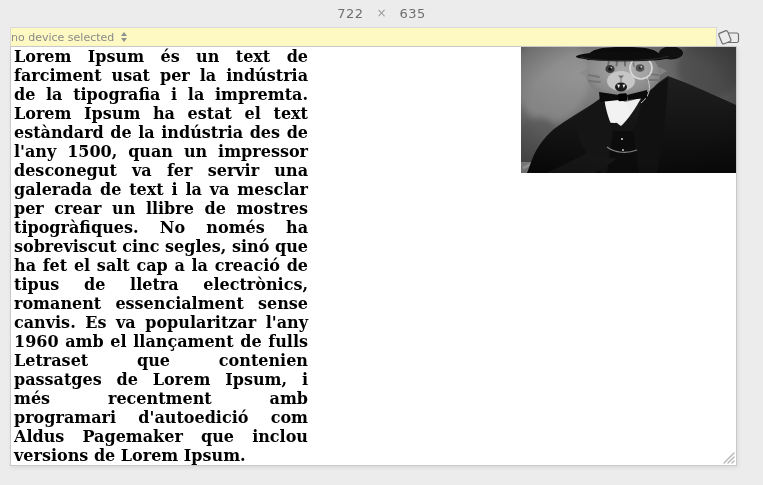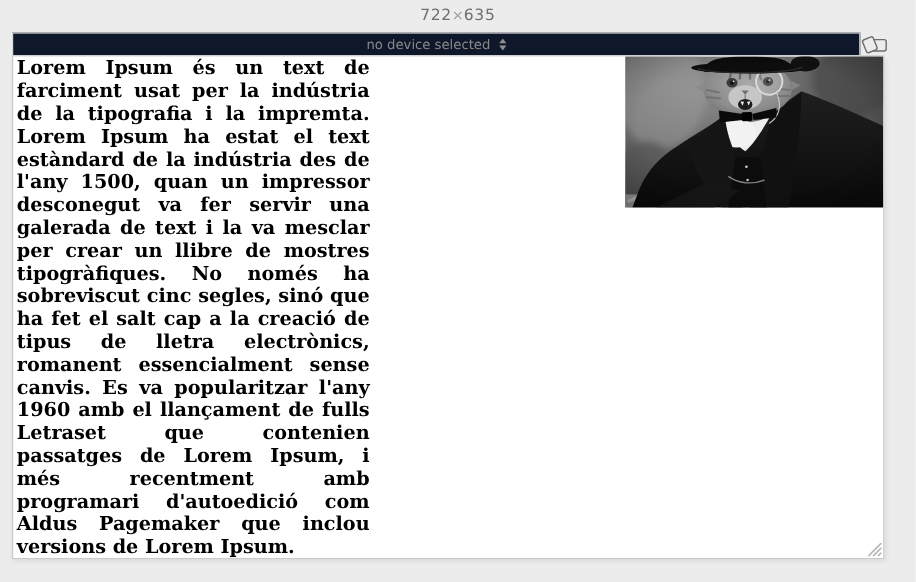--- a/index.html
+++ b/index.html
@@ -2,29 +2,29 @@
 <html><head>
 <meta charset="utf-8">
 <style>
   html,body { margin:0; padding:0; }
   body { width:763px; height:485px; background:#ececec; font-family:"DejaVu Sans", sans-serif; }
 
   .stage { position:relative; width:763px; height:485px; background:#ececec; overflow:hidden; }
 
   
   .size-row { position:absolute; top:3px; left:0; width:100%; height:20px;
-              display:flex; justify-content:center; align-items:center; 
+              display:flex; justify-content:center; align-items:center; gap:13px;
               color:#6f6f6f; font-size:13px; }
   .size-num { letter-spacing:0.5px; cursor:text; }
   .size-x { color:#9b9b9b; font-size:12px; }
 
   
   .device-toolbar { position:absolute; left:10px; top:27px; width:707px; height:20px;
-                    box-sizing:border-box; background:#0f172a; border:1px solid #d9d9d9;
-                    display:flex; align-items:center; justify-content:center; gap:7px;
+                    box-sizing:border-box; background:#fef9c3; border:1px solid #d9d9d9;
+                    display:flex; align-items:center; justify-content:flex-start; gap:7px;
                     color:#8a8a8a; font-size:11px; cursor:pointer; }
   .sel-arrows { display:flex; flex-direction:column; gap:2px; }
   .tri { width:0; height:0; border-left:3px solid transparent; border-right:3px solid transparent; }
   .tri-up { border-bottom:4px solid #8f8f8f; }
   .tri-down { border-top:4px solid #8f8f8f; }
 
   .rotate-btn { position:absolute; left:715px; top:26px; width:28px; height:21px;
                 background:transparent; border:none; padding:0; margin:0;
                 display:flex; align-items:center; justify-content:center; cursor:pointer; }
 

